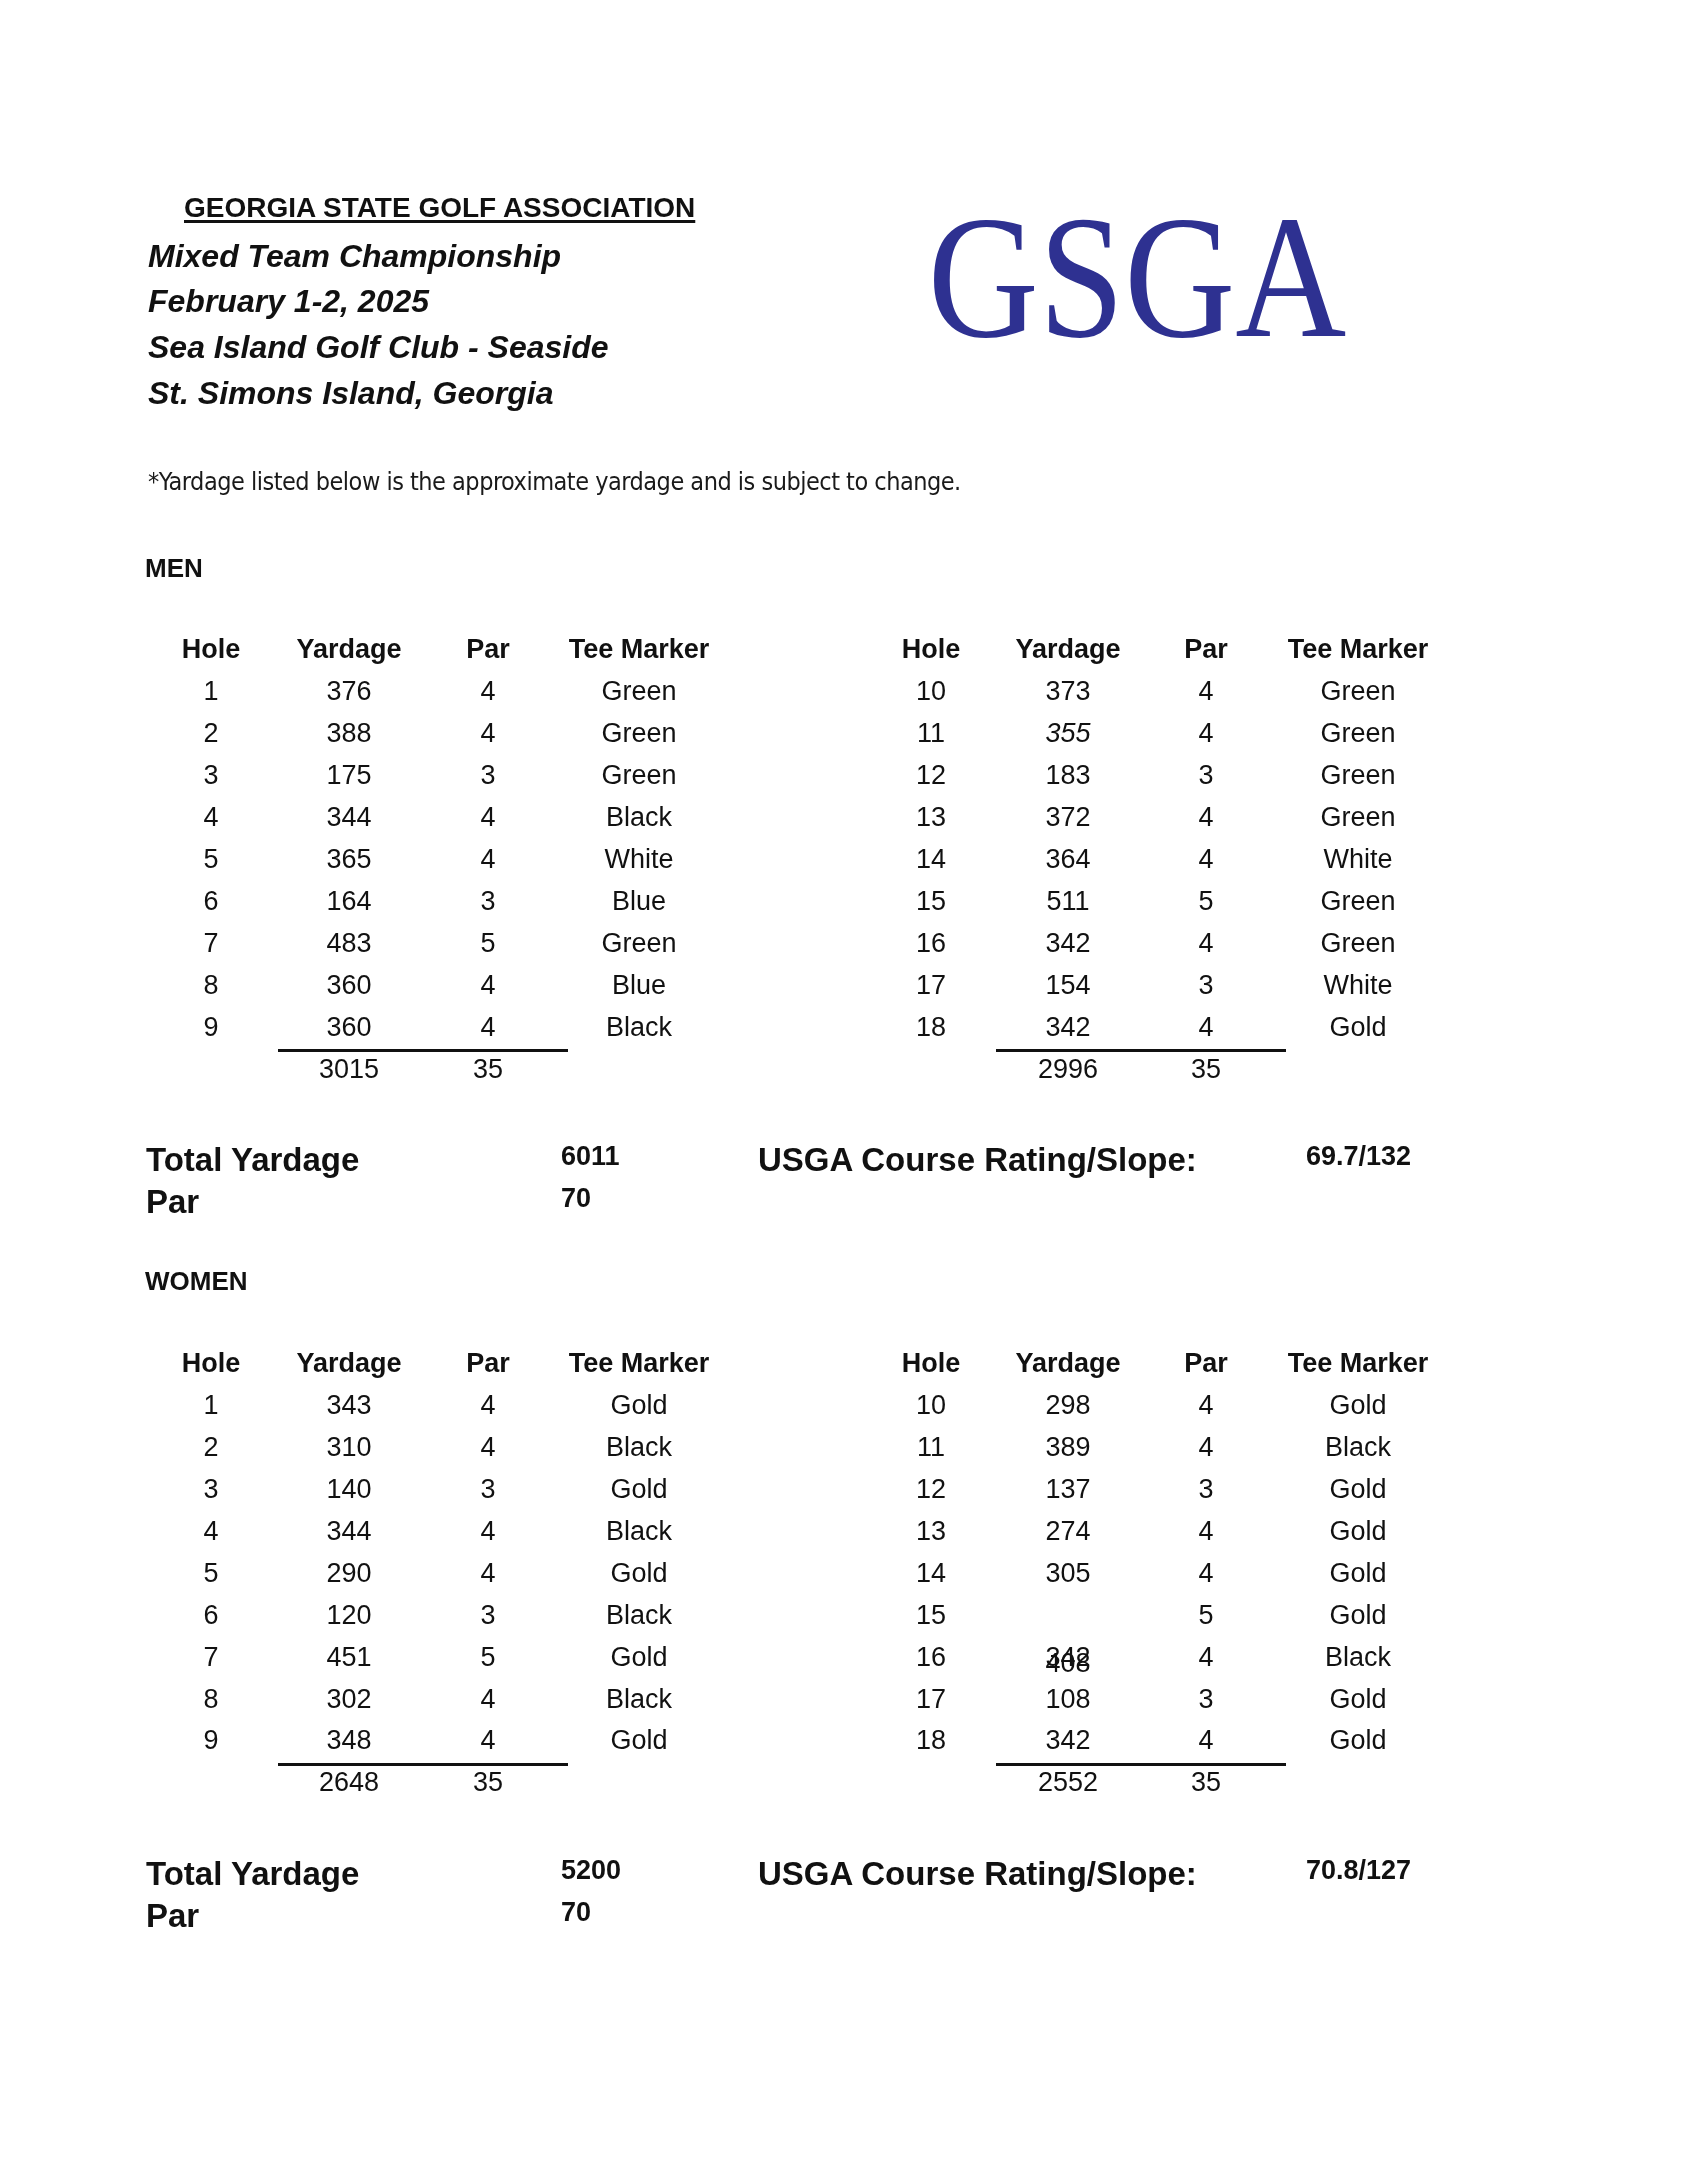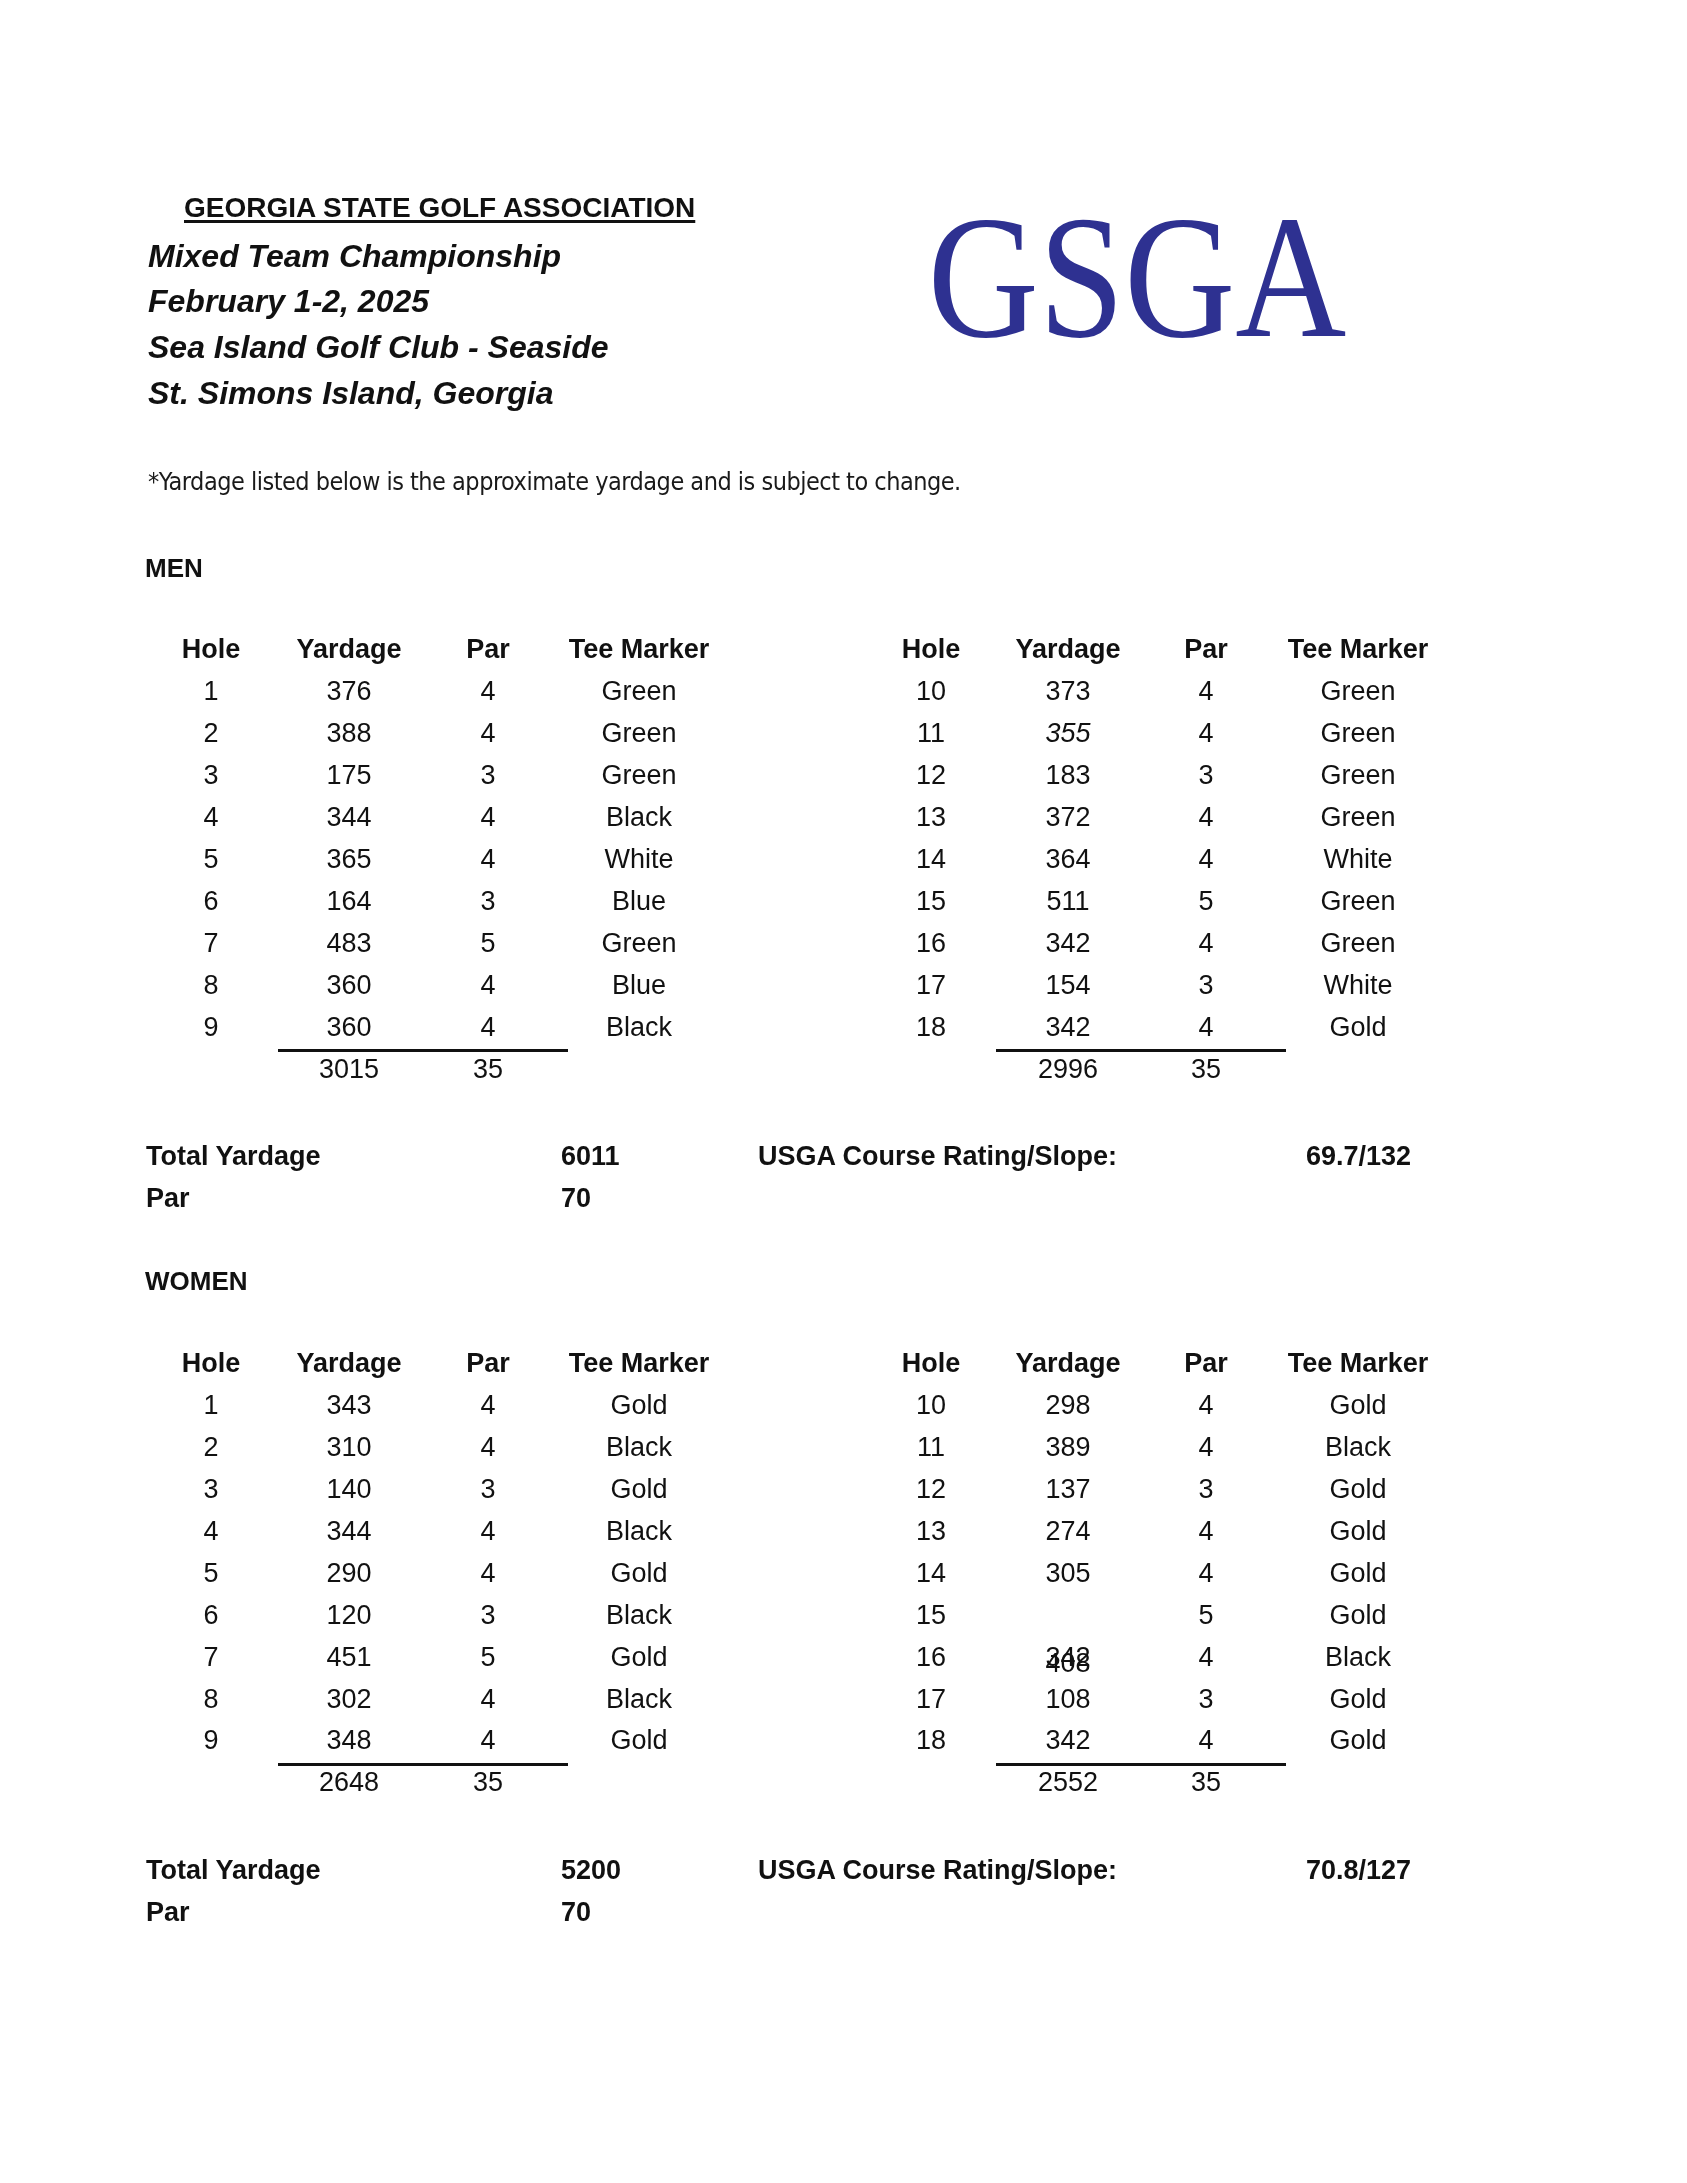--- a/index.html
+++ b/index.html
@@ -7,21 +7,21 @@
          font-family: "Liberation Sans", sans-serif; color: #111; }
   .abs { position: absolute; white-space: nowrap; }
   .title-u { left: 148px; top: 192px; font-size: 28px; font-weight: bold; text-decoration: underline; text-decoration-thickness: 2.5px; text-underline-offset: 3.4px; margin-left: 36px; }
   .sub { left: 148px; font-size: 32px; font-weight: bold; font-style: italic; }
   .logo { left: 926px; top: 201px; width: 422px; height: 148px; }
   .note { left: 148px; top: 467px; font-family: "DejaVu Sans", sans-serif; font-size: 25px; font-stretch: condensed; letter-spacing: -0.5px; color: #1a1a1a; }
   .section { left: 145px; font-size: 26px; font-weight: bold; }
   .cell { position: absolute; font-size: 27px; text-align: center; transform: translateX(-50%); white-space: nowrap; }
   .hdr { font-weight: bold; }
   .rule { position: absolute; height: 2.5px; background: #111; }
-  .sum-label { font-size: 27px; font-weight: bold; }
+  .sum-label { font-size: 33px; font-weight: bold; }
   .sum-val { font-size: 27px; font-weight: bold; }
 </style>
 </head>
 <body>
 
 <div class="abs title-u">GEORGIA STATE GOLF ASSOCIATION</div>
 <div class="abs sub" style="top:238px">Mixed Team Championship</div>
 <div class="abs sub" style="top:283px">February 1-2, 2025</div>
 <div class="abs sub" style="top:329px">Sea Island Golf Club - Seaside</div>
 <div class="abs sub" style="top:375px">St. Simons Island, Georgia</div>

